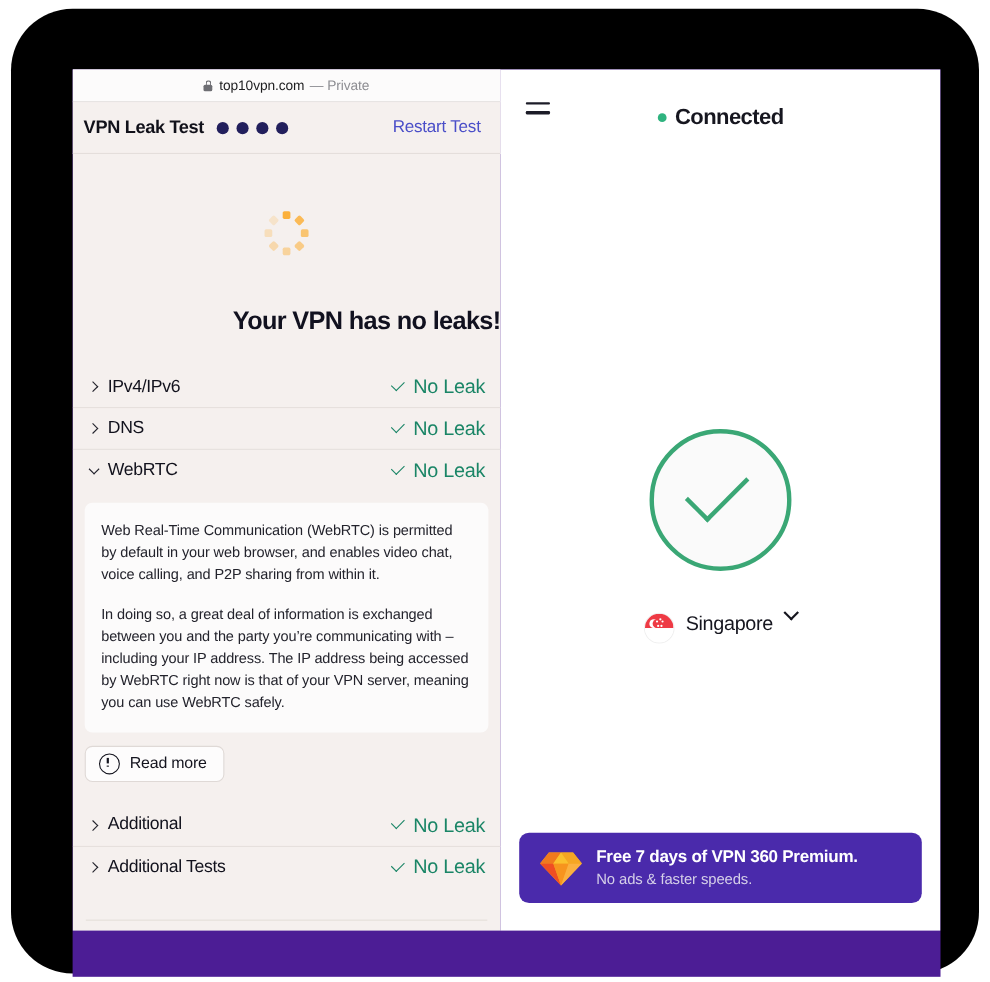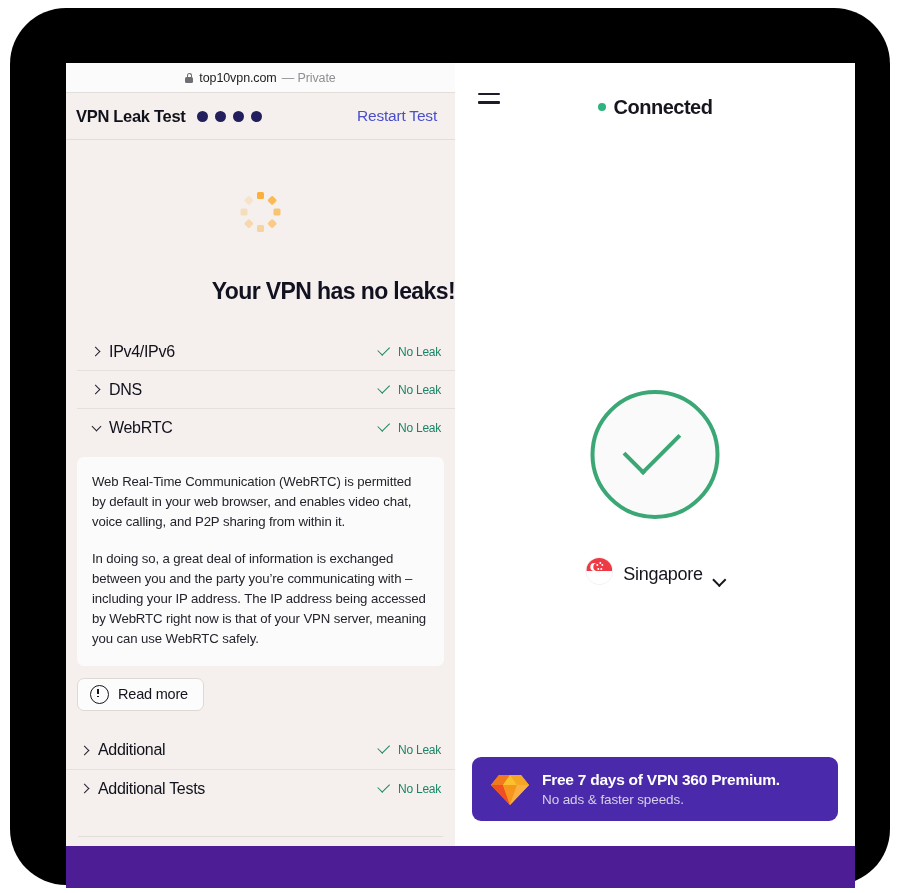--- a/index.html
+++ b/index.html
@@ -151,21 +151,21 @@
 
   #result-heading {
     text-align: right;
     font-size: 23px;
     font-weight: bold;
     color: #11111f;
     letter-spacing: -0.6px;
     margin-top: 46px;
   }
 
-  #test-rows { margin-top: 28px; margin-left: 11px; }
+  #test-rows { margin-top: 28px; }
 
   .test-row {
     height: 38px;
     display: flex;
     align-items: center;
     padding: 0 14px 0 12px;
     box-sizing: border-box;
     border-bottom: 1px solid #e6e0dd;
     cursor: pointer;
   }
@@ -217,21 +217,21 @@
   .check-mark::before {
     content: "";
     position: absolute;
     left: 1px; top: 1px;
     width: 10px; height: 5.5px;
     border-left: 1.9px solid #1a8566;
     border-bottom: 1.9px solid #1a8566;
     transform: rotate(-45deg);
   }
   .status-text {
-    font-size: 12px;
+    font-size: 18px;
     color: #1a8566;
     letter-spacing: -0.25px;
   }
 
   #webrtc-detail {
     margin: 10px 11px 0 11px;
     background: #fcfbfb;
     border-radius: 7px;
     padding: 15px 17px 16px 15px;
   }
@@ -372,21 +372,21 @@
     transform: rotate(-45deg);
     transform-origin: 13px 18px;
   }
 
   #location-selector {
     position: absolute;
     left: 50%;
     top: 494px;
     transform: translateX(-50%);
     display: flex;
-    align-items: flex-end;
+    align-items: flex-start;
     gap: 10px;
     cursor: pointer;
     white-space: nowrap;
   }
   #flag-icon {
     width: 28px; height: 28px;
     border-radius: 50%;
     overflow: hidden;
     position: relative;
     flex: none;

